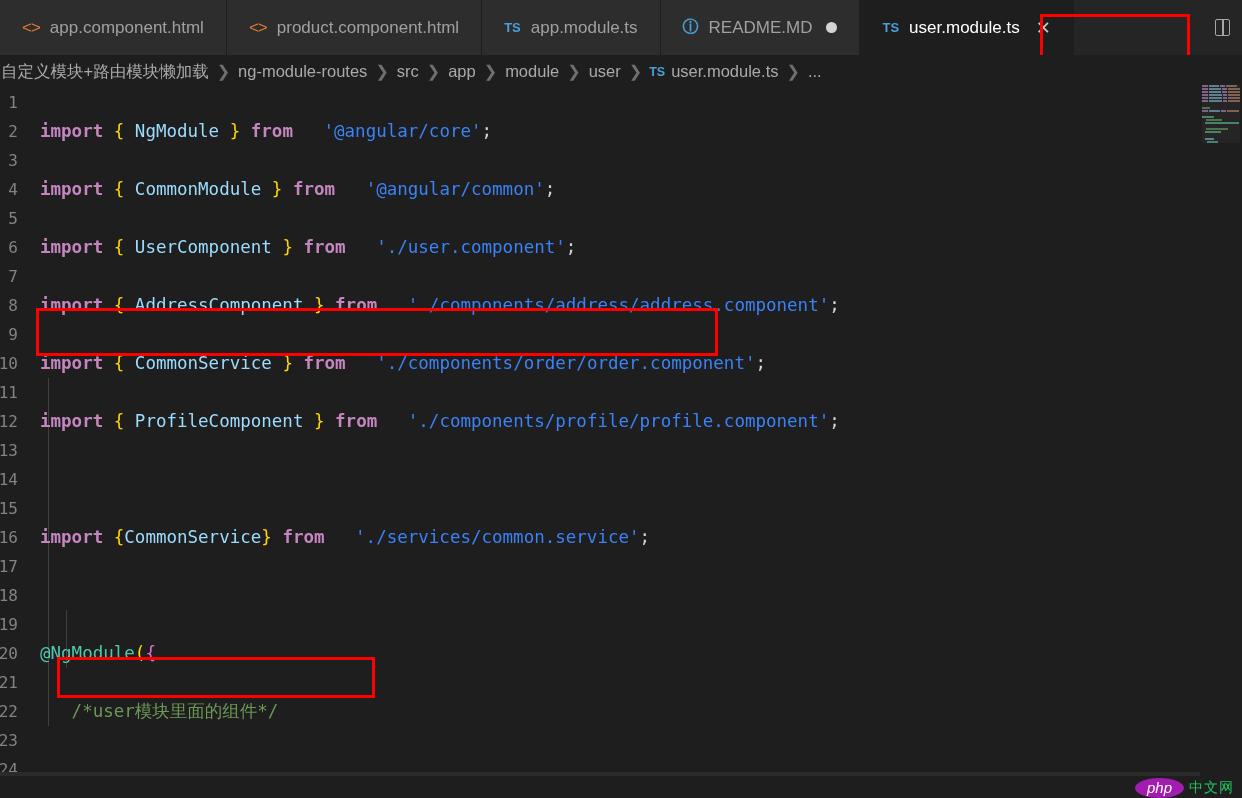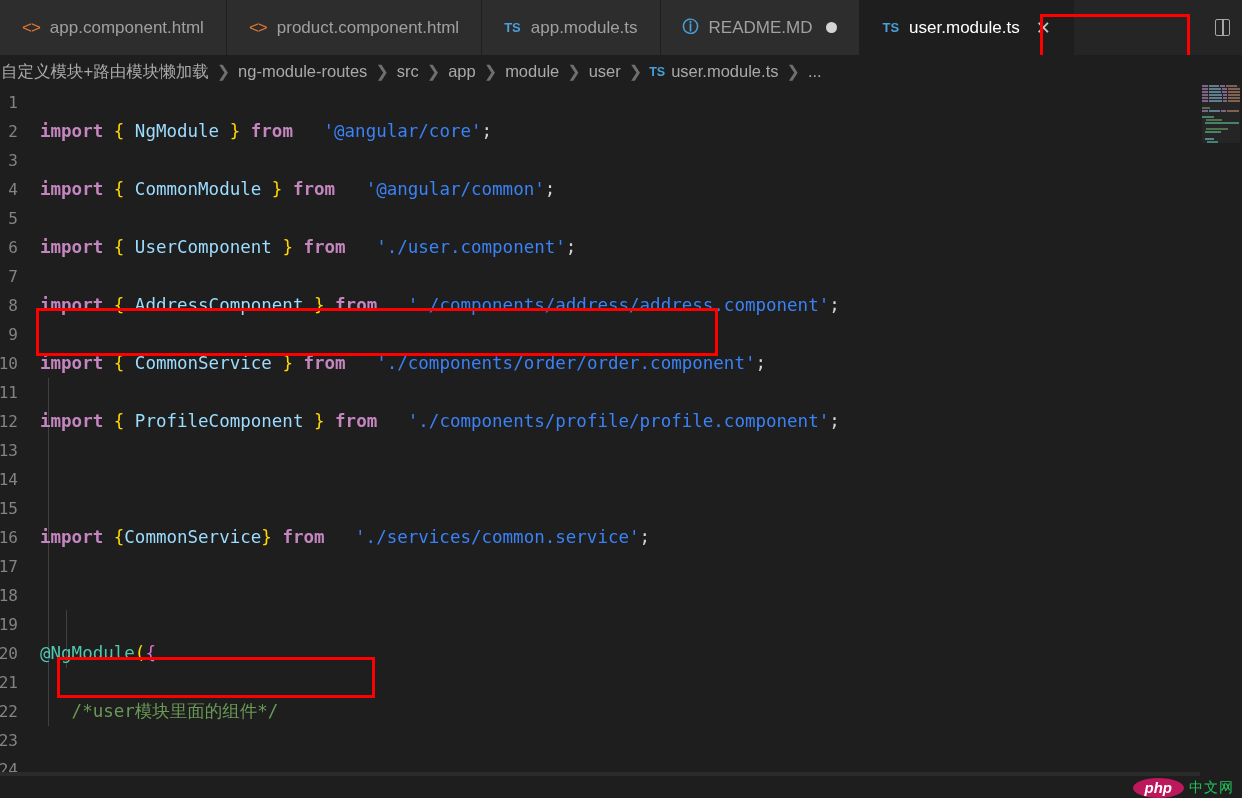--- a/index.html
+++ b/index.html
@@ -118,23 +118,23 @@
   }
 
   
   .wm {
     position:absolute; right:8px; bottom:3px;
     display:flex; flex-direction:column; align-items:flex-end;
     pointer-events:none;
   }
   .wm-logo-row { display:flex; align-items:center; gap:5px; margin-bottom:-3px; }
   .wm-php {
-    background:#be185d; color:#ffffff; border-radius:50%;
+    background:#a21caf; color:#ffffff; border-radius:50%;
     padding:1px 12px 2px 12px; font-size:15px; font-style:italic;
-    font-weight:bold; font-family:"Liberation Sans",sans-serif;
+    font-weight:normal; font-family:"Liberation Sans",sans-serif;
     line-height:1.15;
   }
   .wm-cn {
     color:#22c55e; font-size:14px; letter-spacing:1px;
     font-family:"Liberation Sans",sans-serif;
   }
   .wm-url {
     color:#b9b9b9; font-size:16.5px;
     font-family:"Liberation Sans",sans-serif;
   }

